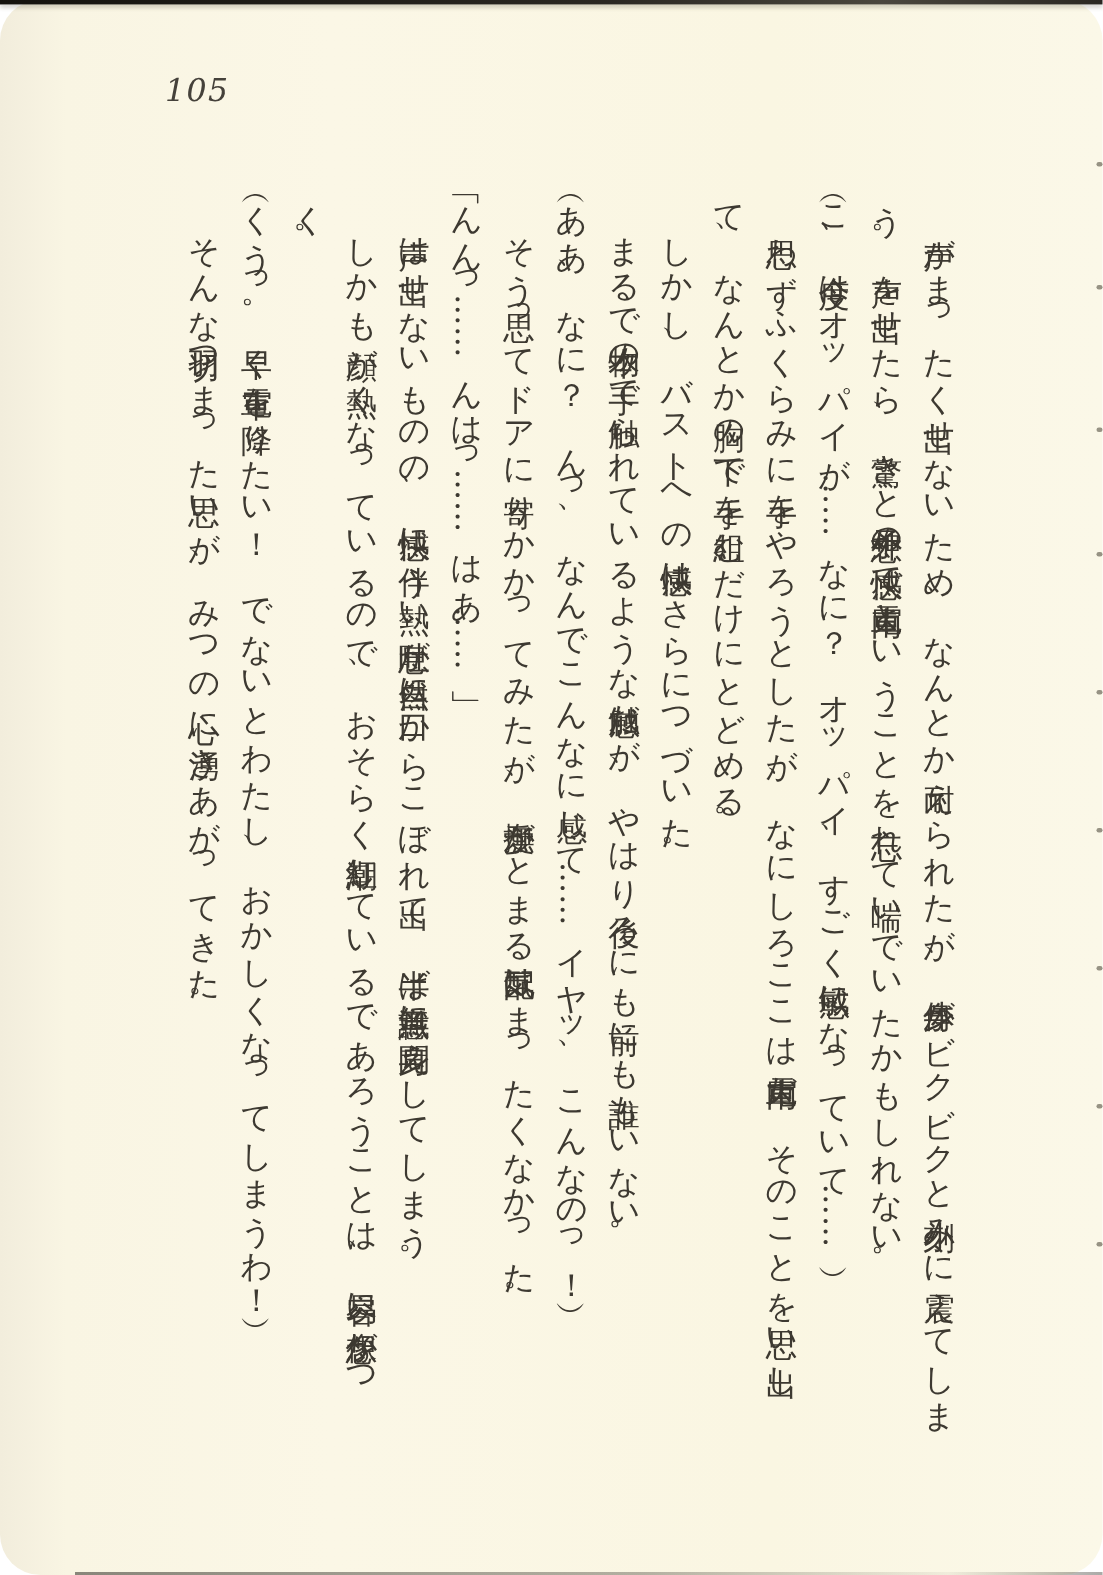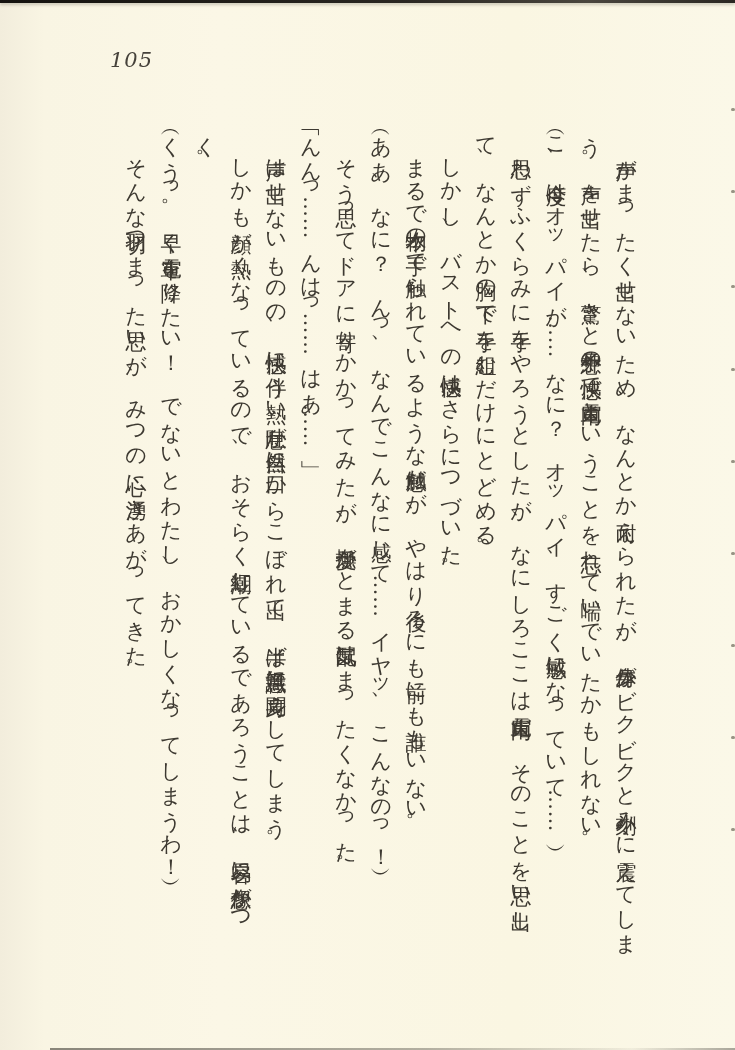--- a/index.html
+++ b/index.html
@@ -3,20 +3,21 @@
 <meta charset="utf-8">
 <style>
   html,body{margin:0;padding:0;}
   body{
     width:735px;height:1050px;overflow:hidden;position:relative;
     font-family:"DejaVu Serif","Liberation Serif",serif;
   }
   .page{
     position:absolute;inset:0;
     background:linear-gradient(90deg,#f2eddc 0%,#f9f5e3 6%,#fbf7e6 30%,#faf6e2 70%,#fbf8e8 100%);
+    border-radius:27px;
   }
   
   .edge-top{
     position:absolute;top:0;left:0;width:735px;height:3px;
     background:linear-gradient(90deg,#14120e 0%,#2a2722 55%,#4a463e 80%,#2a2722 100%);
     box-shadow:0 2px 3px rgba(60,55,40,.25);
   }
   
   .edge-bottom{
     position:absolute;bottom:0;left:50px;right:0;height:2px;

